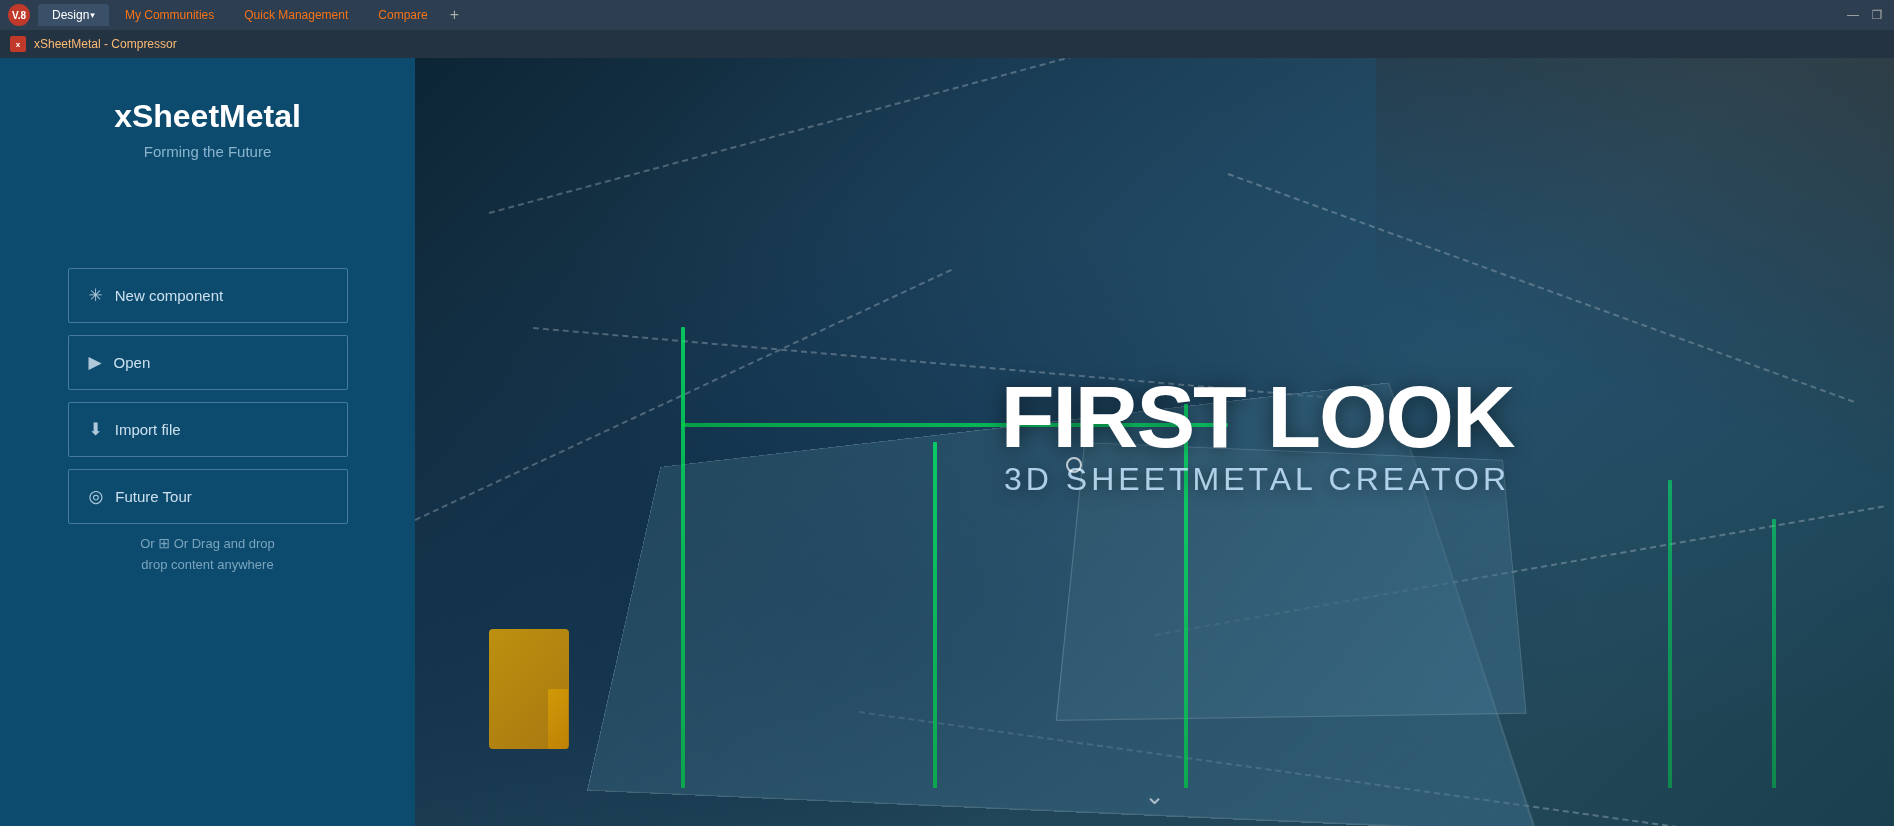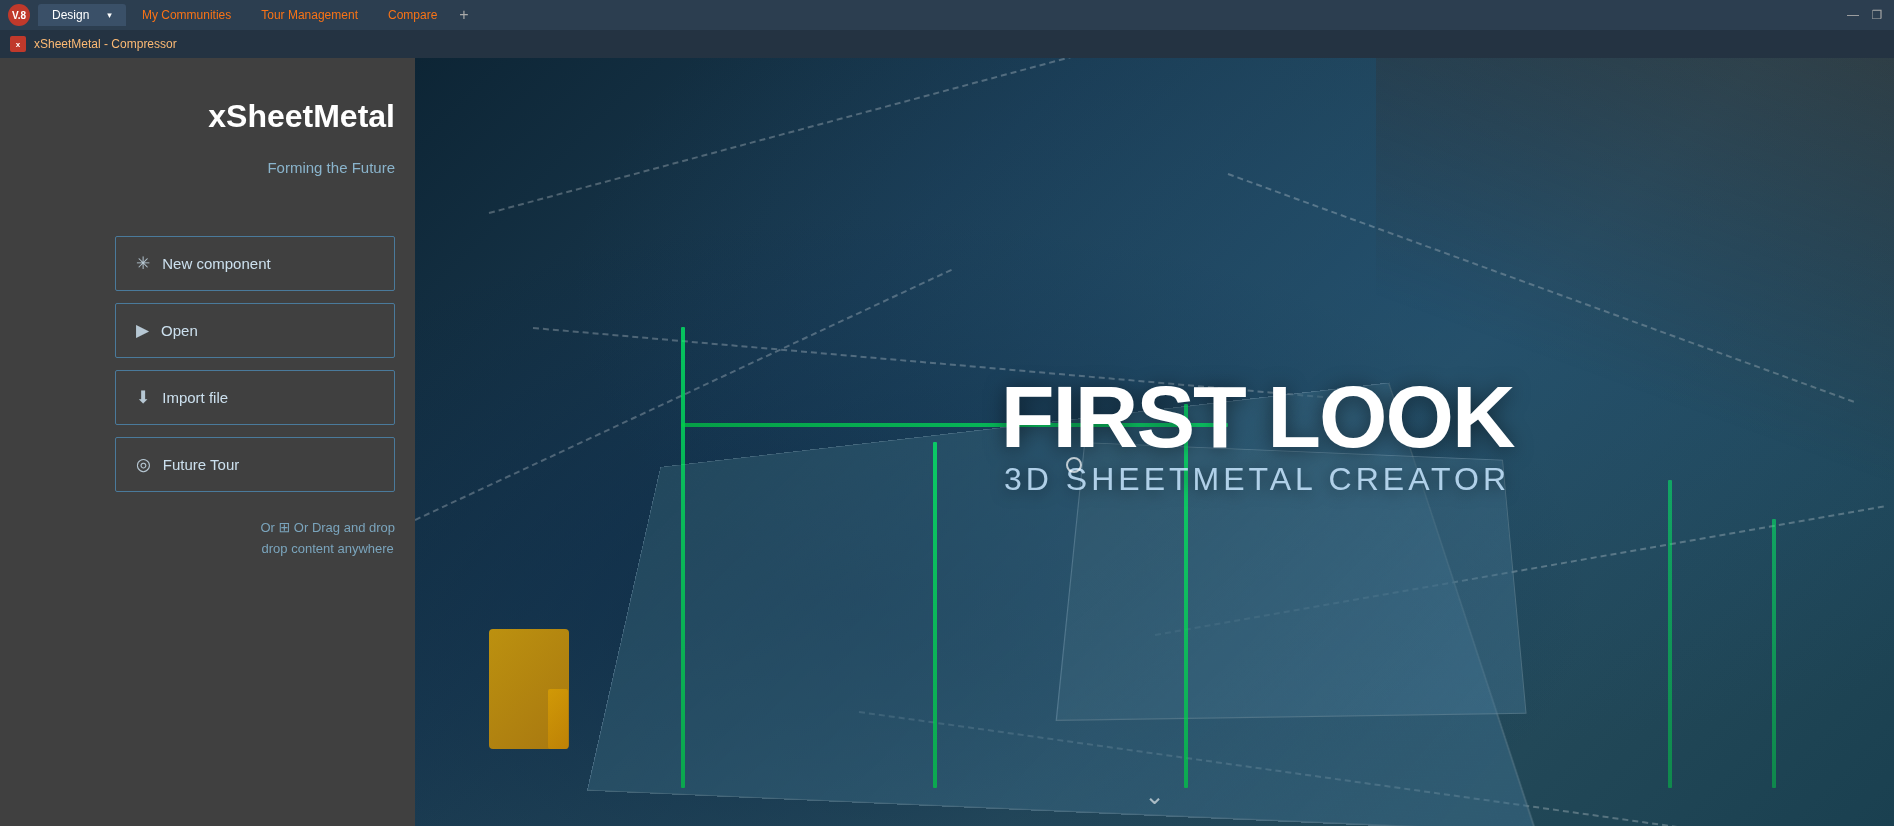--- a/index.html
+++ b/index.html
@@ -30,21 +30,21 @@
     .tab-item {
       padding: 4px 14px;
       font-size: 12px;
       color: #f97316;
       cursor: pointer;
       border-radius: 3px 3px 0 0;
     }
     .tab-item.active {
       background: #3a5068;
       color: white;
-      display: flex; align-items: center; gap: 18px;
+      display: flex; align-items: center; gap: 1px;
     }
     .tab-item.active .chevron {
       font-size: 9px;
     }
     .tab-add {
       color: #aaa;
       font-size: 16px;
       cursor: pointer;
       padding: 0 6px;
     }
@@ -86,39 +86,38 @@
 
     
     .main-layout {
       display: flex;
       height: calc(826px - 58px);
     }
 
     
     .sidebar {
       width: 415px;
-      background: #404040;
+      background: #0c4a6e;
       display: flex;
       flex-direction: column;
-      align-items: flex-end;
+      align-items: center;
       padding: 40px 20px 30px 20px;
       position: relative;
       z-index: 2;
-      gap: 16px;
     }
     .sidebar-logo {
       font-size: 32px;
       font-weight: bold;
       color: white;
       margin-bottom: 8px;
     }
     .sidebar-tagline {
       color: #8ab4cc;
       font-size: 15px;
-      margin-bottom: 44px;
+      margin-bottom: 108px;
     }
     .sidebar-buttons {
       display: flex;
       flex-direction: column;
       gap: 12px;
       width: 280px;
     }
     .sidebar-btn {
       width: 100%;
       padding: 16px 20px;
@@ -264,21 +263,21 @@
   </div>
   <div class="title-bar-tabs">
     <div class="tab-item active">
       <span>Design</span>
       <span class="chevron">▾</span>
     </div>
     <div class="tab-item">
       <span>My Communities</span>
     </div>
     <div class="tab-item">
-      <span>Tour Management</span>
+      <span>Quick Management</span>
     </div>
     <div class="tab-item">
       <span>Compare</span>
     </div>
     <span class="tab-add">+</span>
   </div>
   <div class="title-bar-controls">
     <button class="win-btn">—</button>
     <button class="win-btn">❐</button>
   </div>

